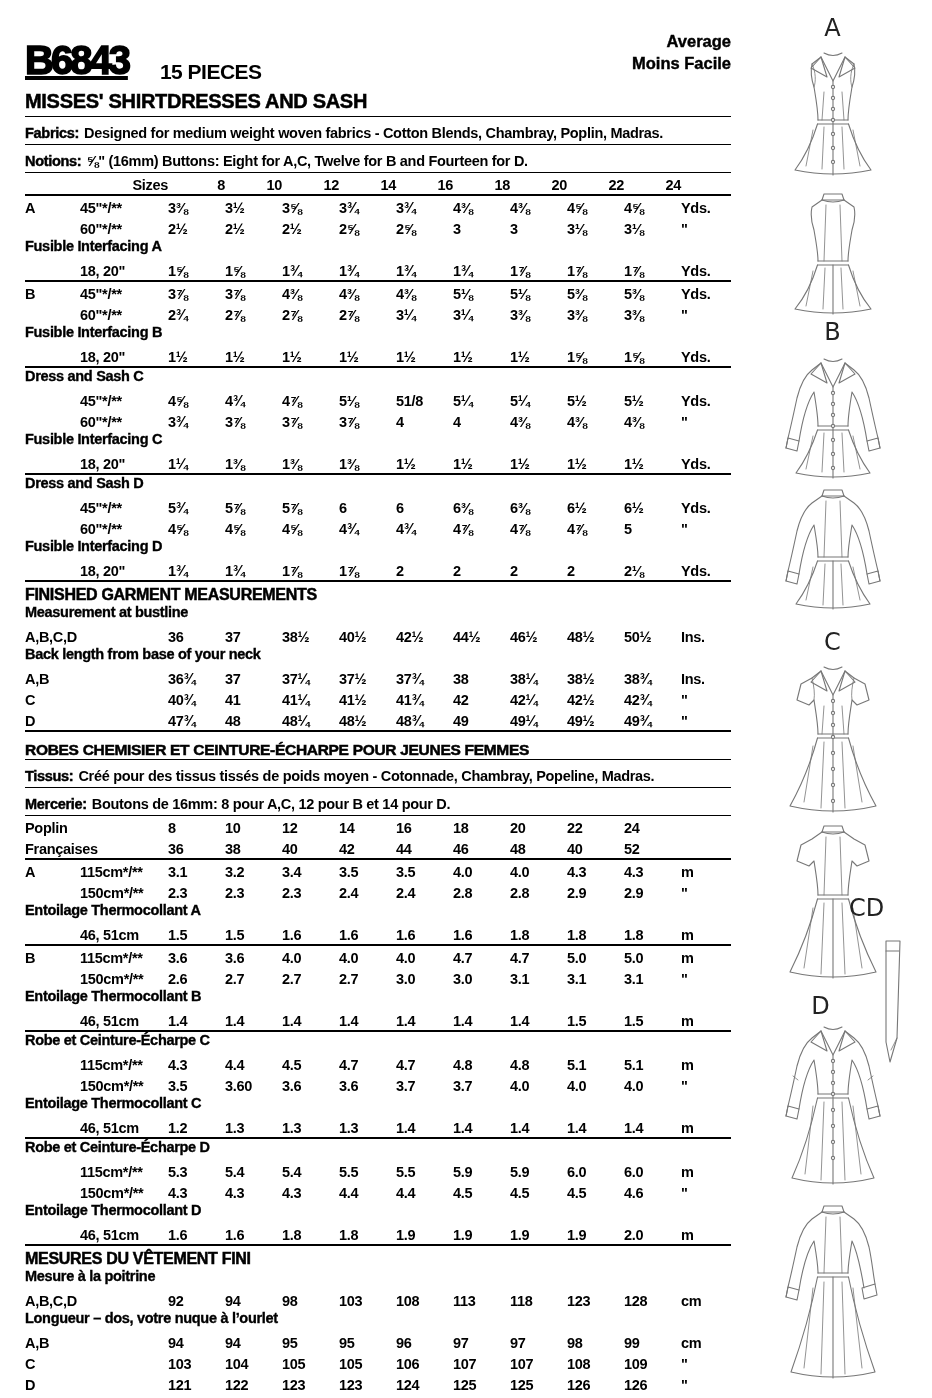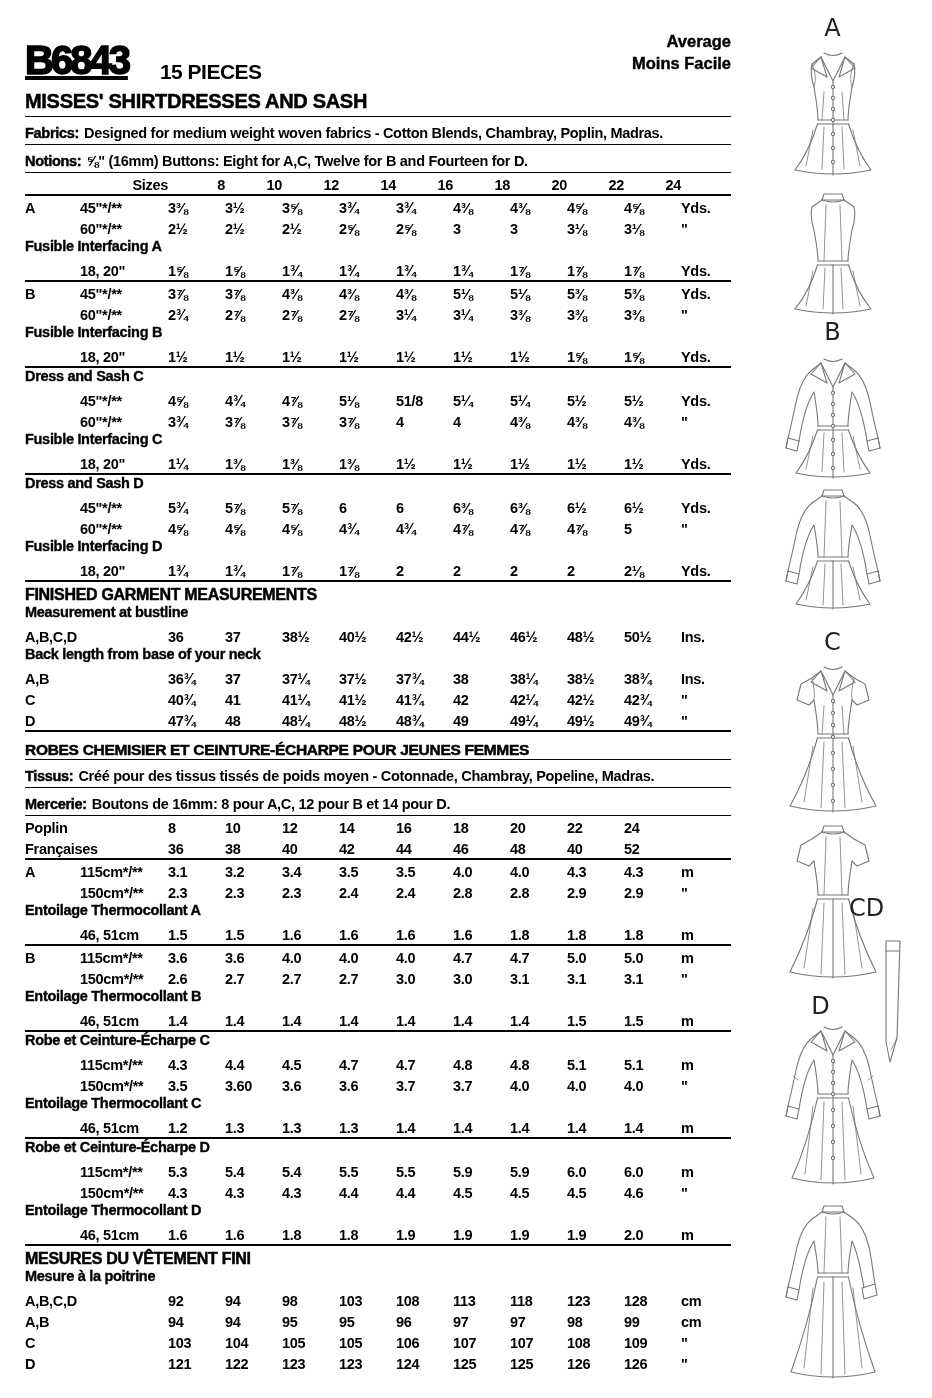--- a/index.html
+++ b/index.html
@@ -529,20 +529,21 @@
           <span class="c-val">94</span>
           <span class="c-val">98</span>
           <span class="c-val">103</span>
           <span class="c-val">108</span>
           <span class="c-val">113</span>
           <span class="c-val">118</span>
           <span class="c-val">123</span>
           <span class="c-val">128</span>
           <span class="c-unit">cm</span>
         </div>
+        <div class="trow  sec"><span class="sec-label">Longueur – dos, votre nuque à l’ourlet</span></div>
         <div class="trow ">
           <span class="c-label span2">A,B</span>
           <span class="c-val">94</span>
           <span class="c-val">94</span>
           <span class="c-val">95</span>
           <span class="c-val">95</span>
           <span class="c-val">96</span>
           <span class="c-val">97</span>
           <span class="c-val">97</span>
           <span class="c-val">98</span>

